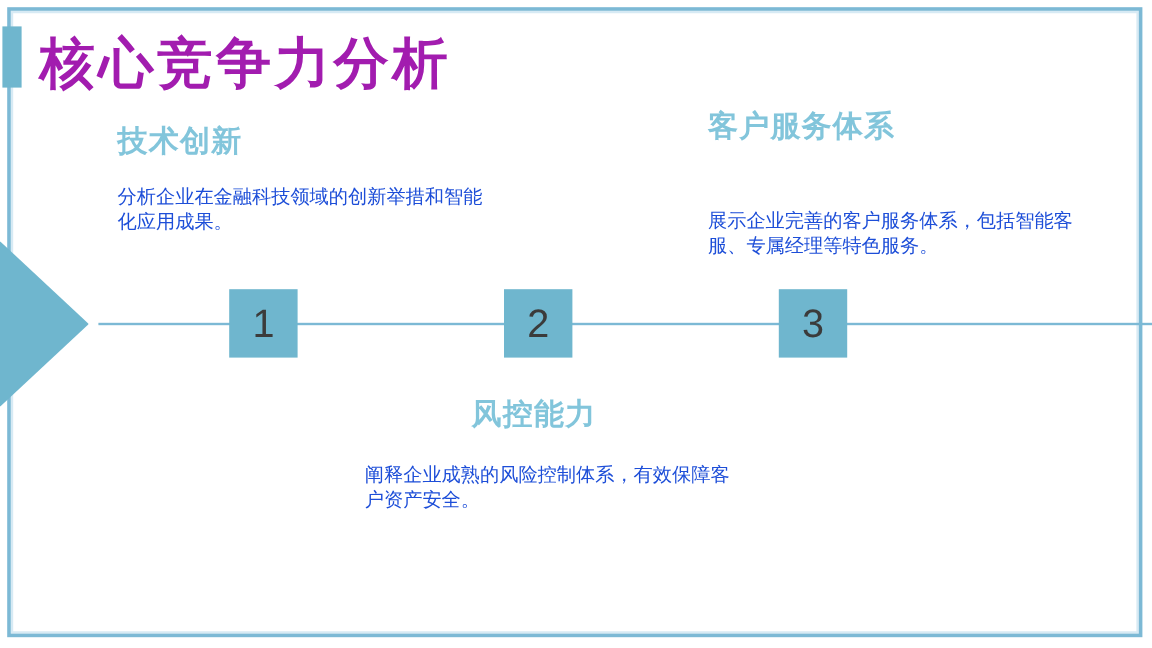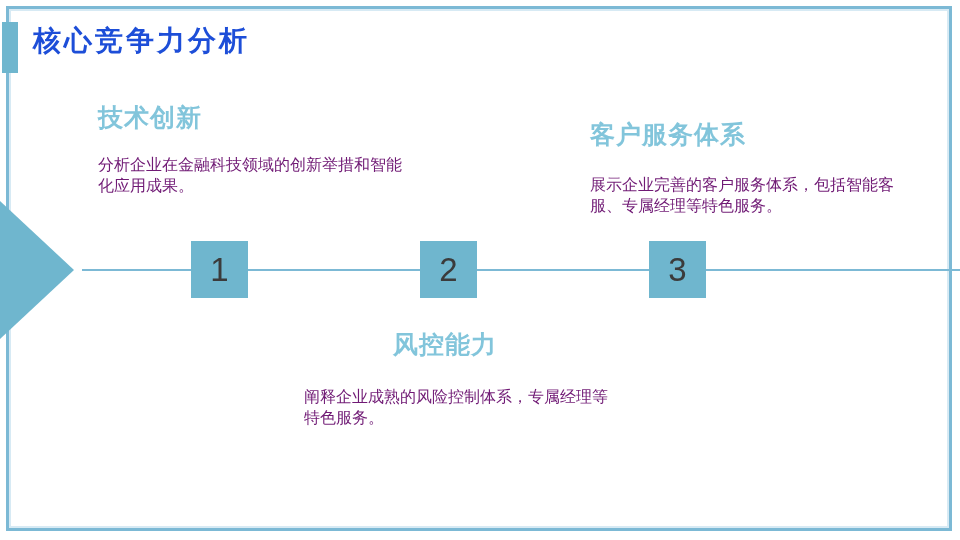--- a/index.html
+++ b/index.html
@@ -20,45 +20,45 @@
   }
   .accent-bar{
     position:absolute;
     left:2px;top:22px;
     width:16px;height:51px;
     background:#6fb6ce;
   }
   .slide-title{
     position:absolute;
     left:33px;top:22px;
-    font-size:28px;
+    font-size:46px;
     font-weight:bold;
     letter-spacing:3px;
-    color:#1d4ed8;
+    color:#a21caf;
     white-space:nowrap;
   }
   .section-heading{
     position:absolute;
     font-size:25px;
     font-weight:bold;
     letter-spacing:1px;
     color:#82c5db;
     white-space:nowrap;
   }
   .section-body{
     position:absolute;
     width:314px;
     font-size:16px;
     line-height:21px;
-    color:#701a75;
+    color:#1d4ed8;
     word-break:break-all;
   }
   .heading-tech{left:98px;top:101px;}
   .body-tech{left:98px;top:154px;}
-  .heading-customer{left:590px;top:118px;}
+  .heading-customer{left:590px;top:88px;}
   .body-customer{left:590px;top:154px;margin-top:20px;}
   .heading-risk{left:285px;top:328px;width:320px;text-align:center;font-family:Liberation Mono, monospace;}
   .body-risk{left:304px;top:386px;}
   .timeline-line{
     position:absolute;
     left:82px;top:269px;
     width:878px;height:2px;
     background:#7cb9d5;
   }
   .timeline-arrow{
@@ -110,15 +110,15 @@
 
   <div class="num-box num-box-2">
     <span>2</span>
   </div>
 
   <div class="num-box num-box-3">
     <span>3</span>
   </div>
 
   <div class="section-heading heading-risk">风控能力</div>
-  <div class="section-body body-risk">阐释企业成熟的风险控制体系，专属经理等特色服务。</div>
+  <div class="section-body body-risk">阐释企业成熟的风险控制体系，有效保障客户资产安全。</div>
 
 </div>
 
 </body></html>

